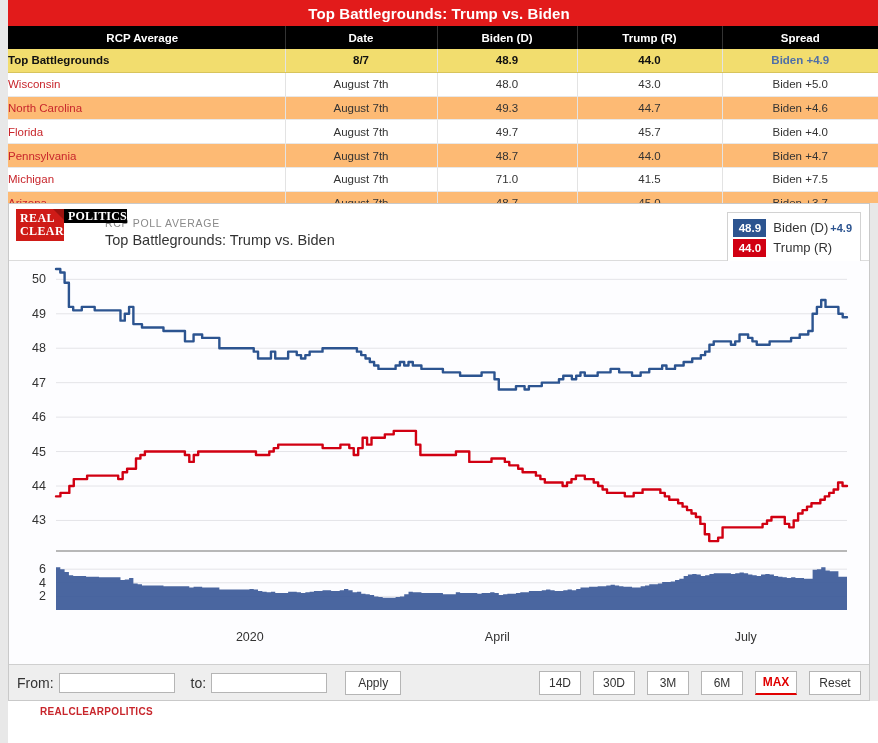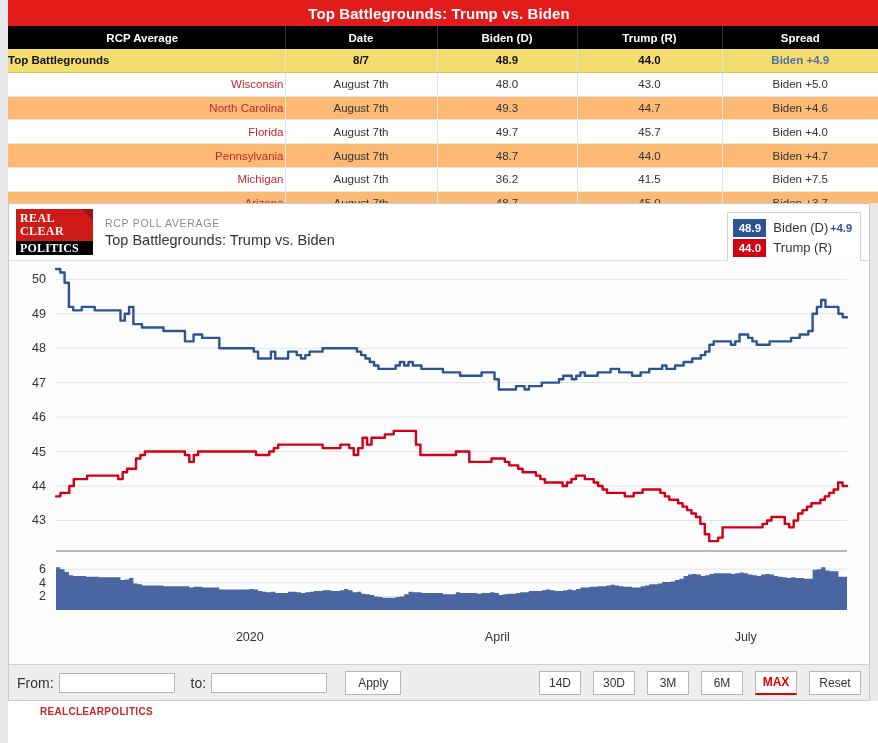--- a/index.html
+++ b/index.html
@@ -35,36 +35,36 @@
   }
   table.poll td:last-child{border-right:none;}
   .col-name{width:285px;}
   .col-date{width:152px;}
   .col-biden{width:140px;}
   .col-trump{width:145px;}
   .col-spread{width:156px;}
   tr.summary td{background:#f2dd6e;font-weight:bold;color:#111;border-bottom:1px solid #d8c45c;}
   tr.summary td.name{text-align:left;padding-left:8px;}
   tr.alt td{background:#fdba74;}
-  tr.row td.name{text-align:right;padding-left:8px;color:#c8262c;}
+  tr.row td.name{text-align:left;padding-left:8px;color:#c8262c;}
   td.spread{color:#4f6fa8;}
   tr.summary td.spread{color:#4f6fa8;font-weight:bold;}
 
   
   .chart-card{
     position:absolute;left:8px;top:203px;width:862px;height:498px;
     background:#fff;border:1px solid #c9c9c9;box-sizing:border-box;
   }
   .chart-head{
     height:56px;border-bottom:1px solid #dcdcdc;
     display:flex;align-items:center;position:relative;background:#fff;
   }
   .logo{
     width:77px;height:46px;margin-left:7px;position:relative;
-    display:flex;flex-direction:column;
+    display:flex;flex-direction:row;
   }
   .logo-red{
     height:32px;background:#cf1b17;position:relative;
     display:flex;flex-direction:column;justify-content:center;
     padding-left:4px;box-sizing:border-box;
     font-family:"Liberation Serif",serif;color:#fff;
     font-size:12px;font-weight:bold;line-height:13px;letter-spacing:.4px;
   }
   .logo-red:after{
     content:"";position:absolute;right:0;top:0;
@@ -195,21 +195,21 @@
       <tr class="row alt">
         <td class="name">Pennsylvania</td>
         <td>August 7th</td>
         <td>48.7</td>
         <td>44.0</td>
         <td class="spread">Biden +4.7</td>
       </tr>
       <tr class="row">
         <td class="name">Michigan</td>
         <td>August 7th</td>
-        <td>36.2</td>
+        <td>71.0</td>
         <td>41.5</td>
         <td class="spread">Biden +7.5</td>
       </tr>
       <tr class="row alt">
         <td class="name">Arizona</td>
         <td>August 7th</td>
         <td>48.7</td>
         <td>45.0</td>
         <td class="spread">Biden +3.7</td>
       </tr>

